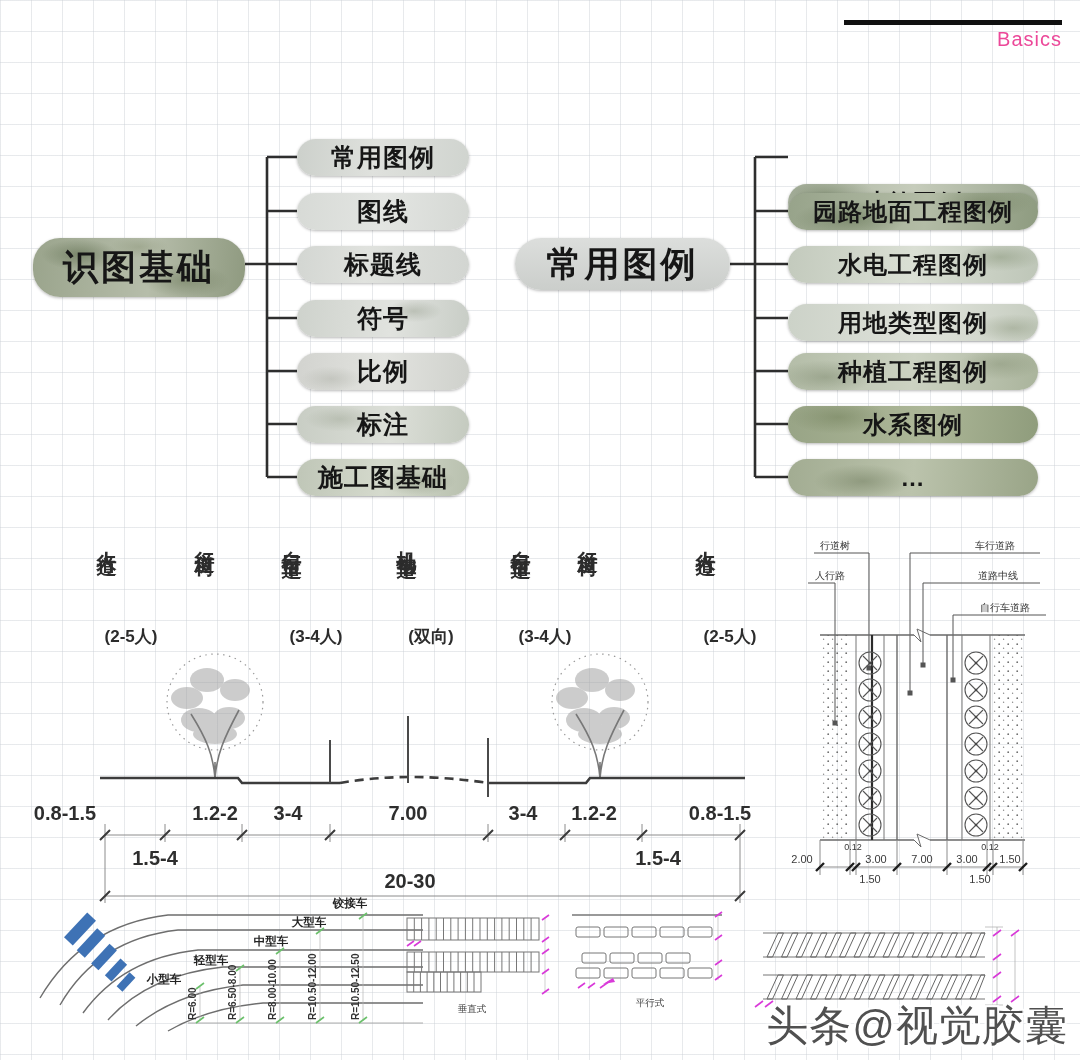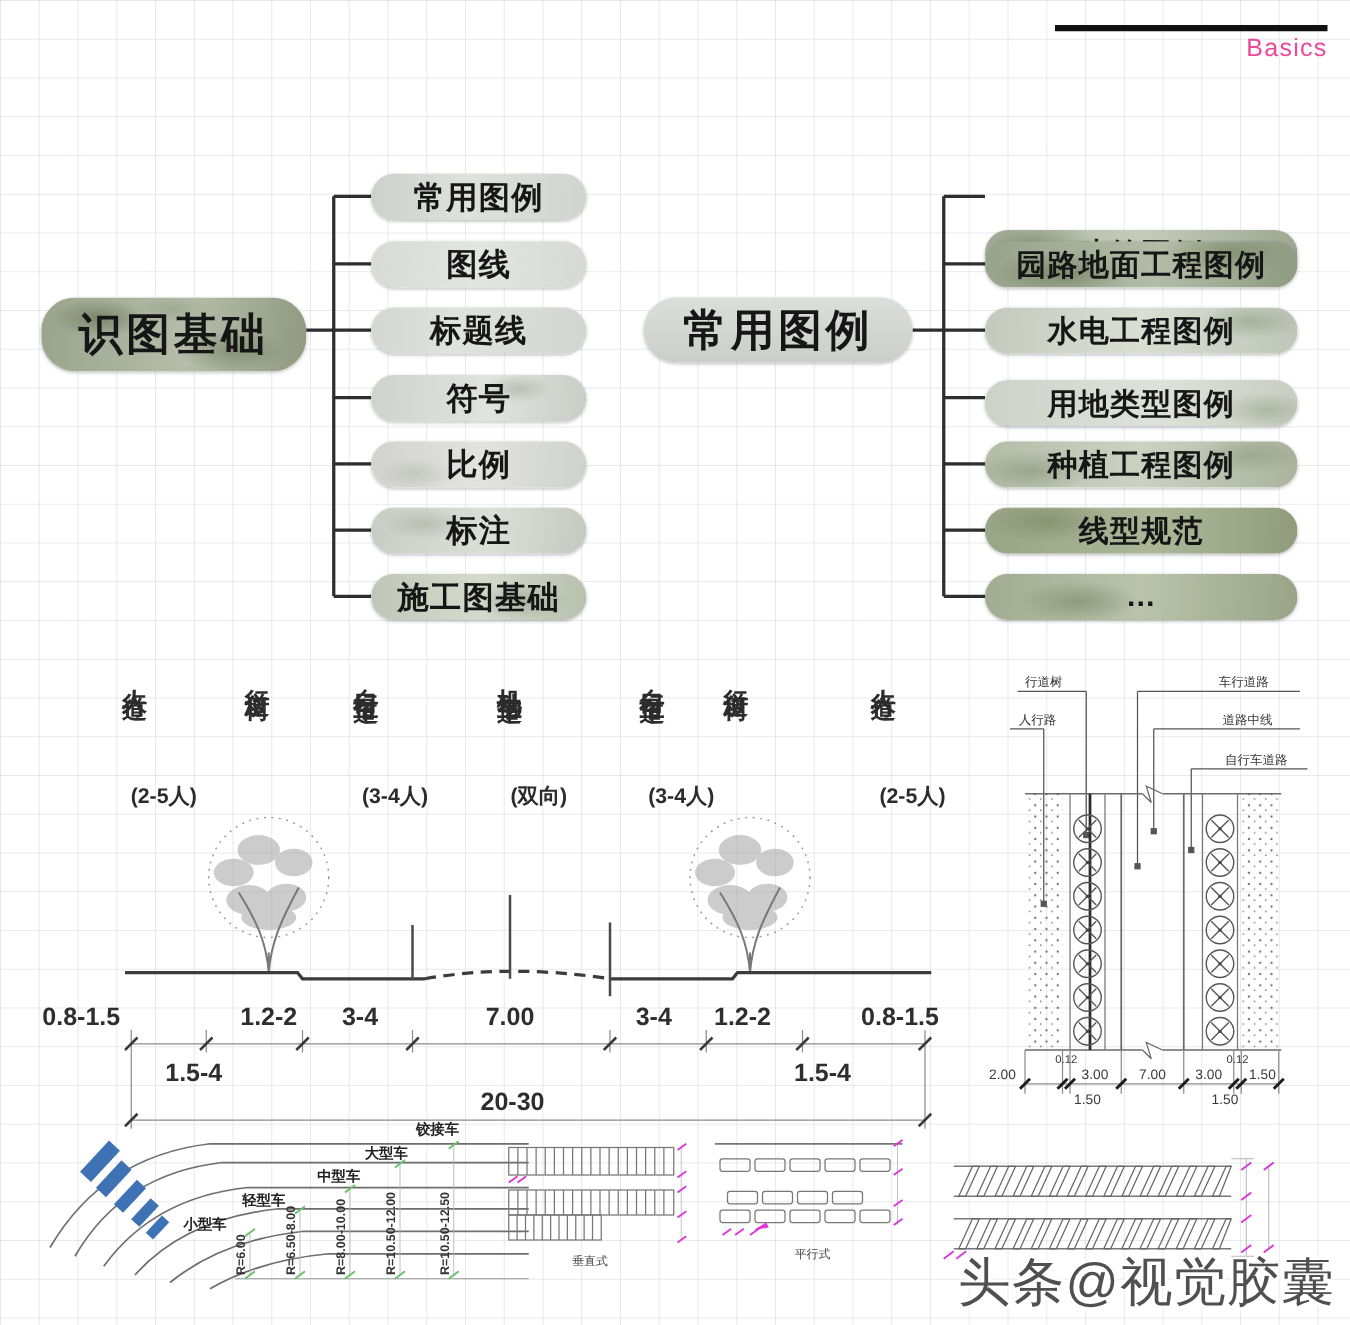--- a/index.html
+++ b/index.html
@@ -115,21 +115,21 @@
 <div class="pill bl t5" style="top:353px;">比例</div>
 <div class="pill bl t6" style="top:406px;">标注</div>
 <div class="pill bl t7" style="top:459px;">施工图基础</div>
 
 <div class="pill rootpill tex-rootr" style="left:515px;top:238px;width:215px;height:52px;">常用图例</div>
 <div class="pill br r1" style="top:139px;margin-top:45px;">建筑图例</div>
 <div class="pill br r2" style="top:193px;">园路地面工程图例</div>
 <div class="pill br r3" style="top:246px;">水电工程图例</div>
 <div class="pill br r4" style="top:292px;margin-top:12px;">用地类型图例</div>
 <div class="pill br r5" style="top:353px;">种植工程图例</div>
-<div class="pill br r6" style="top:406px;">线型规范</div>
+<div class="pill br r6" style="top:406px;">水系图例</div>
 <div class="pill br r7" style="top:459px;">…</div>
 
 <div class="vlabel" style="left:95px;">人行道</div>
 <div class="vlabel" style="left:193px;">行道树</div>
 <div class="vlabel" style="left:280px;">自行车道</div>
 <div class="vlabel" style="left:395px;">机动车道</div>
 <div class="vlabel" style="left:509px;">自行车道</div>
 <div class="vlabel" style="left:576px;">行道树</div>
 <div class="vlabel" style="left:694px;">人行道</div>
 

